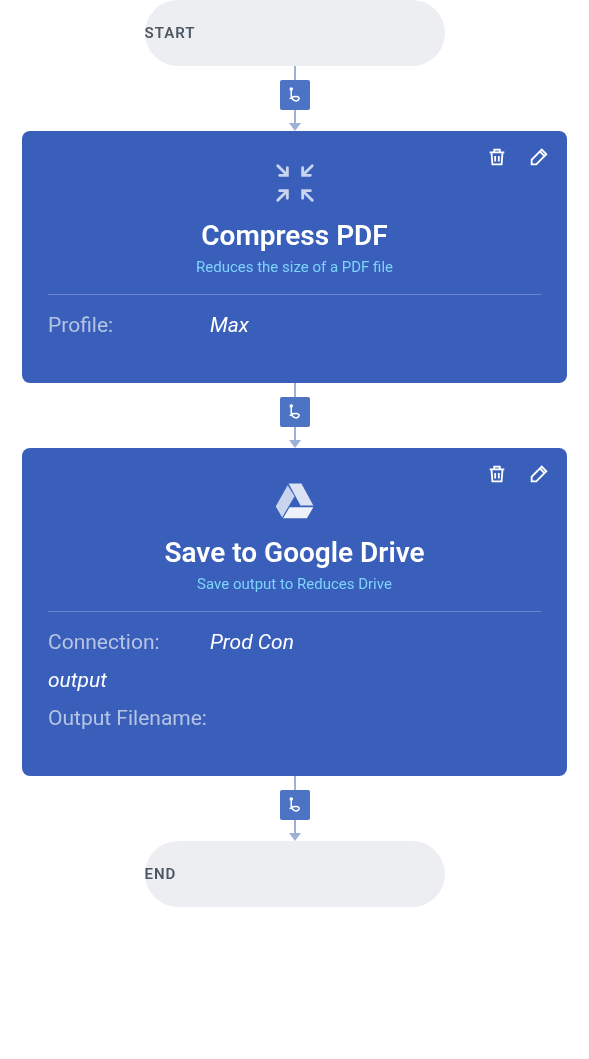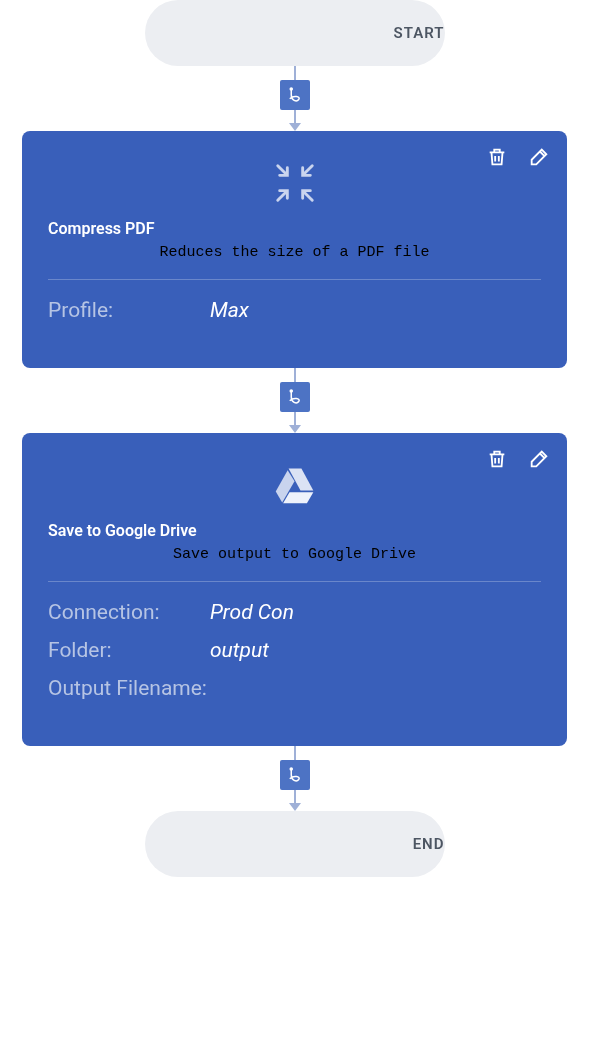--- a/index.html
+++ b/index.html
@@ -28,21 +28,21 @@
   }
   .pill {
     background: var(--gray-pill);
     color: #4d5663;
     font-weight: 600;
     font-size: 15px;
     letter-spacing: 1px;
     border-radius: 40px;
     padding: 24px 0;
     width: 300px;
-    text-align: right;
+    text-align: left;
   }
   .connector {
     display: flex;
     flex-direction: column;
     align-items: center;
     width: 30px;
   }
   .line {
     width: 2px;
     background: #9fb0d7;
@@ -86,30 +86,30 @@
     cursor: pointer;
   }
   .card-icon {
     display: flex;
     justify-content: center;
     margin: 8px 0 12px 0;
     min-height: 48px;
     align-items: center;
   }
   .card-title {
-    font-size: 16px;
+    text-align: center;
+    font-size: 28px;
     font-weight: 600;
     margin-bottom: 6px;
   }
   .card-subtitle {
     text-align: center;
     font-size: 15px;
-    color: #000000;
+    color: #7dd3fc;
     margin-bottom: 18px;
-    font-family: Liberation Mono, monospace;
   }
   .divider {
     border: none;
     border-top: 1px solid var(--divider);
     margin: 0 0 18px 0;
   }
   .prop-row {
     display: flex;
     font-size: 21px;
     margin-bottom: 14px;
@@ -217,28 +217,27 @@
     <div class="card-icon">
       <span>
         <svg width="44" height="44" viewBox="0 0 48 48" fill="#dbe2f4">
           <path d="M17 6 L31 6 L44 30 L30 30 Z"></path>
           <path d="M16 8 L3 31 L10 43 L23.5 20 Z" fill="#c9d4ee"></path>
           <path d="M30 32 L44 32 L37 44 L11 44 L18 32 Z" fill="#eef2fb"></path>
         </svg>
       </span>
     </div>
     <div class="card-title">Save to Google Drive</div>
-    <div class="card-subtitle">Save output to Google Drive</div>
+    <div class="card-subtitle">Save output to Reduces Drive</div>
     <hr class="divider">
     <div class="prop-row">
       <div class="prop-label">Connection:</div>
       <div class="prop-value">Prod Con</div>
     </div>
     <div class="prop-row">
-      <div class="prop-label">Folder:</div>
       <div class="prop-value">output</div>
     </div>
     <div class="prop-row">
       <div class="prop-label">Output Filename:</div>
       <div class="prop-value"></div>
     </div>
   </div>
 
   <div class="connector">
     <div class="line line-short"></div>

